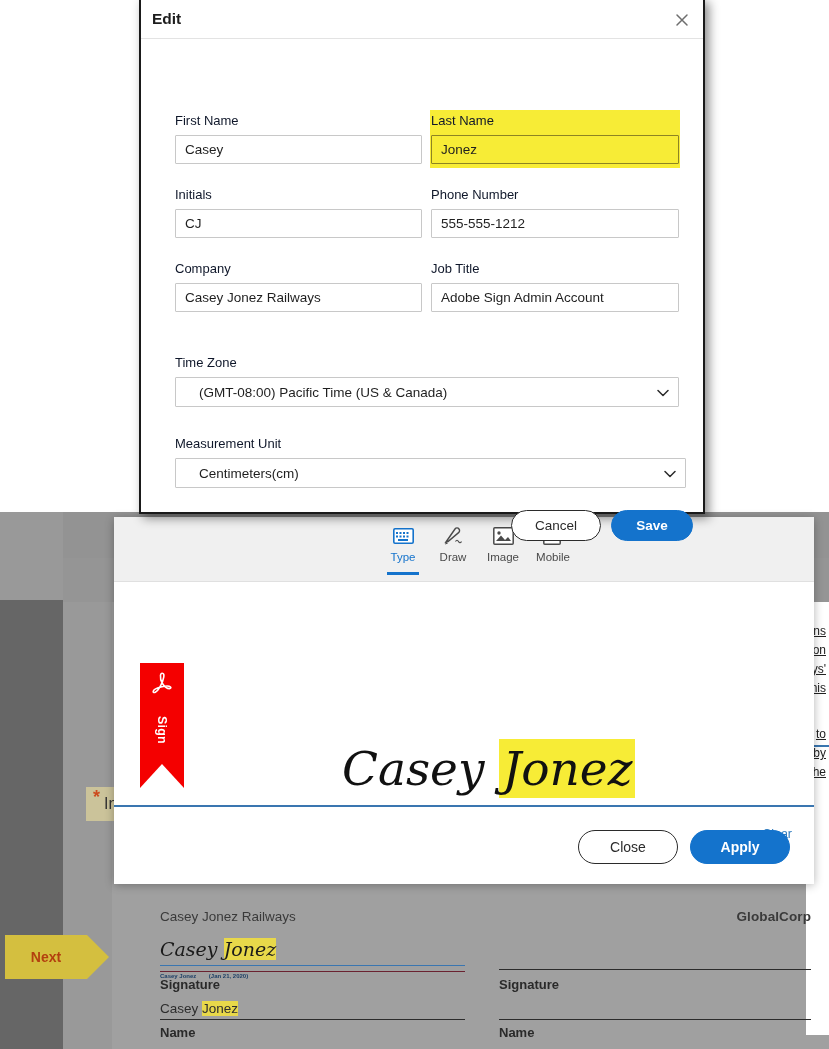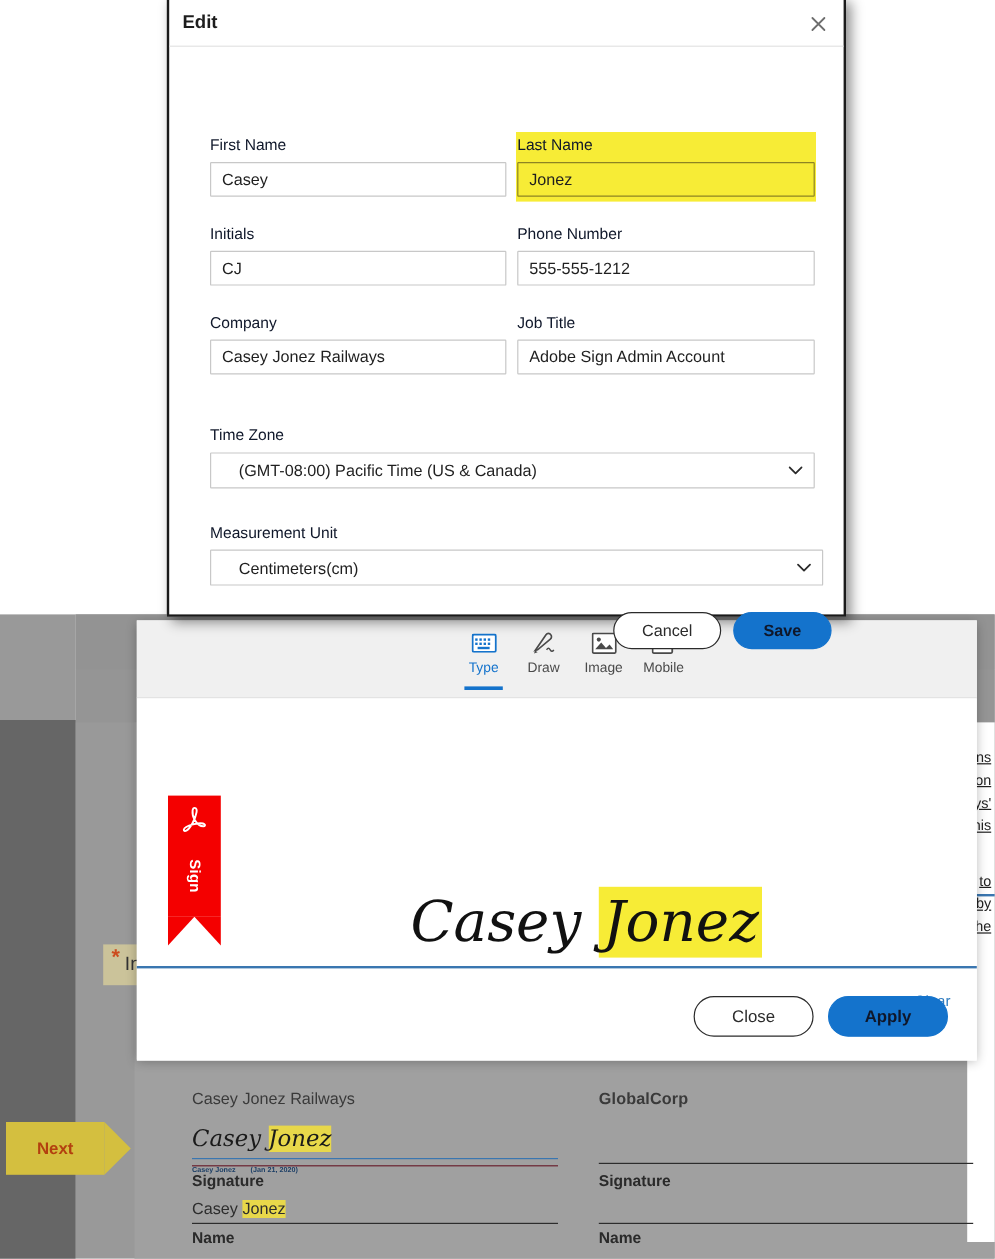--- a/index.html
+++ b/index.html
@@ -123,21 +123,21 @@
     border-left: 22px solid #d4bf3f;
   }
   #bg-next-label {
     color: #b3400f;
     font-size: 14px;
     font-weight: bold;
   }
 
   
   .doc-col-left { position: absolute; left: 160px; }
-  .doc-col-right { position: absolute; left: 499px; }
+  .doc-col-right { position: absolute; left: 499px; text-align: right; }
   .doc-company {
     font-size: 13.5px;
     color: #3a3a3a;
     font-weight: bold;
     letter-spacing: 0.1px;
   }
   .doc-company-plain {
     font-size: 13.5px;
     color: #3a3a3a;
     font-weight: normal;
@@ -280,21 +280,21 @@
     text-align: center;
   }
   .btn-secondary {
     background: #ffffff;
     border: 1.5px solid #2b2b2b;
     color: #2b2b2b;
   }
   .btn-primary {
     background: #1473cc;
     border: 1.5px solid #1473cc;
-    color: #0f172a;
+    color: #ffffff;
     font-weight: bold;
   }
 
   
   #sig-dialog {
     position: absolute;
     left: 114px; top: 517px;
     width: 700px; height: 366px;
     background: #ffffff;
     box-shadow: 0 2px 9px rgba(0,0,0,0.30);

